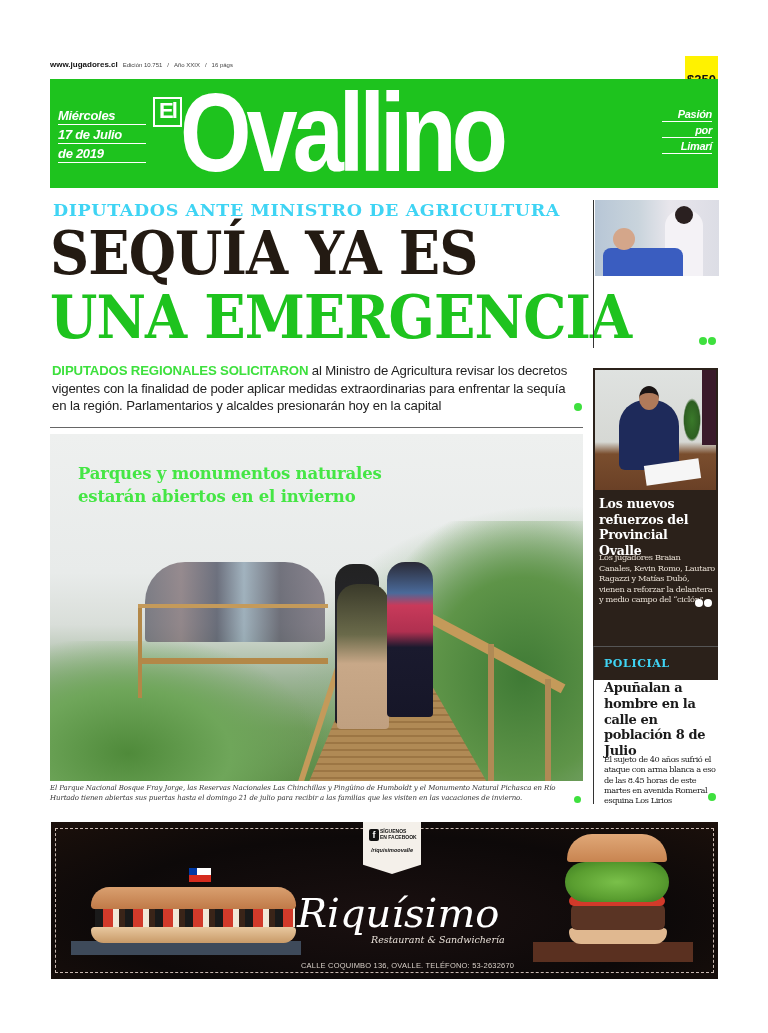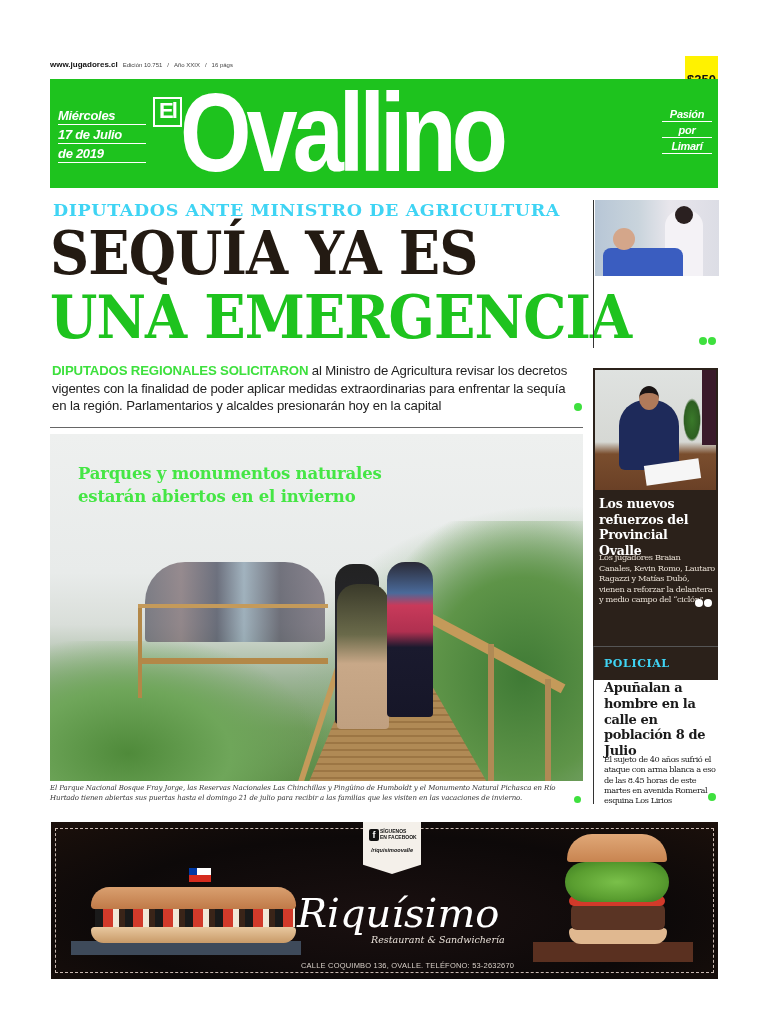--- a/index.html
+++ b/index.html
@@ -15,21 +15,21 @@
   .topstrip .left span.meta { color: #444; margin-left: 3px; font-size: 6px; }
   .topstrip .right { position: absolute; right: 0; top: -2px; white-space: nowrap; display: flex; align-items: flex-end; gap: 2px; }
   .topstrip .right b { font-size: 7.5px; font-weight: 900; }
   .topstrip .right .soc { color: #444; font-size: 7px; }
   .price { background: #fff200; font-weight: 900; font-size: 13px; padding: 16px 2px; line-height: 15px; color: #111; }
 
   
   .masthead { left: 50px; top: 79px; width: 668px; height: 109px; background: #1ec31e; }
   .mh-left { position: absolute; left: 8px; top: 27px; width: 88px; }
   .mh-left div { color: #fff; font-style: italic; font-weight: 700; font-size: 13px; border-bottom: 1px solid #fff; padding: 2px 0 1px; letter-spacing: -0.3px; }
-  .mh-right { position: absolute; right: 6px; top: 27px; width: 50px; text-align: center; }
+  .mh-right { position: absolute; right: 6px; top: 27px; width: 50px; text-align: right; }
   .mh-right div { color: #fff; font-style: italic; font-weight: 700; font-size: 11px; border-bottom: 1px solid #fff; padding: 2px 0 1px; letter-spacing: -0.3px; }
   .logo-el { position: absolute; left: 103px; top: 18px; width: 29px; height: 30px; border: 2.5px solid #fff; color: #fff; font-weight: 900; font-size: 22px; line-height: 24px; text-align: center; letter-spacing: -2px; font-family: "Liberation Sans", sans-serif; }
   .logo-word { position: absolute; left: 130px; top: -6px; color: #fff; font-weight: 900; font-size: 112px; line-height: 120px; letter-spacing: -6px; font-family: "Liberation Sans", sans-serif; transform: scaleX(0.82); transform-origin: left top; white-space: nowrap; }
 
   
   .kicker { left: 53px; top: 200px; width: 530px; font-family: "DejaVu Serif", serif; font-weight: 900; font-size: 17.5px; color: #3fd4f4; letter-spacing: 0.6px; white-space: nowrap; }
   .headline { left: 50px; top: 222px; font-family: "DejaVu Serif", serif; font-weight: 900; font-size: 59px; line-height: 64px; letter-spacing: -1px; white-space: nowrap; transform: scaleX(0.92); transform-origin: left top; }
   .headline .l1 { color: #231a12; display: block; }
   .headline .l2 { color: #1ec31e; display: block; }
 

